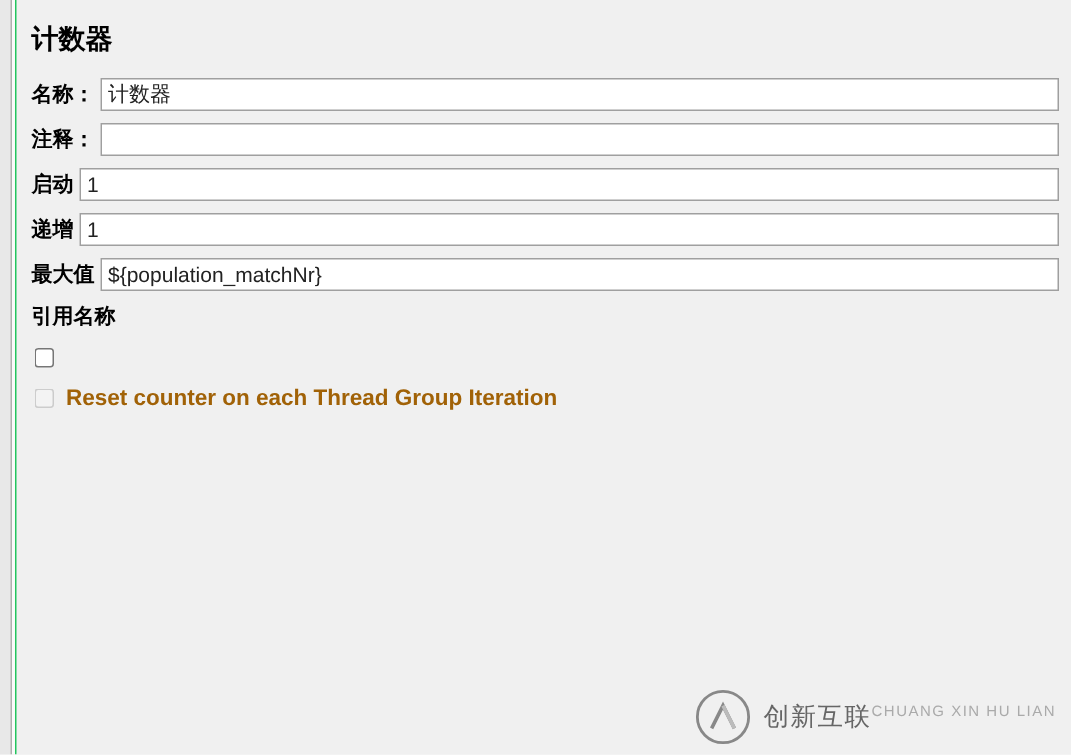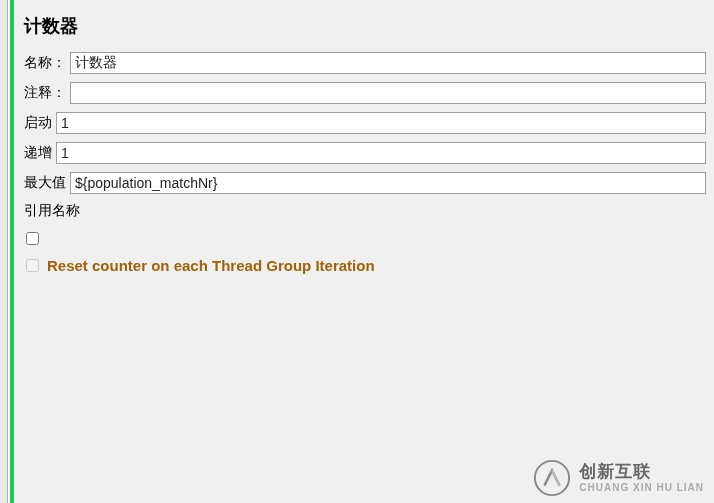--- a/index.html
+++ b/index.html
@@ -21,41 +21,41 @@
     background: #e8e8e8;
     border-right: 1px solid #b0b0b0;
   }
   .panel {
     position: absolute;
     left: 10px;
     top: 0;
     right: 0;
     bottom: 0;
     background: #f0f0f0;
-    border-left: 4px solid #22c55e;
+    border-left: 1px solid #22c55e;
   }
   .title {
     font-size: 18px;
     font-weight: bold;
     padding: 14px 10px 10px 10px;
     color: #000;
   }
   .row {
     display: flex;
     align-items: center;
     padding: 4px 8px 4px 10px;
     gap: 4px;
   }
   .row label {
     color: #000;
     font-size: 14px;
     white-space: nowrap;
   }
   .row label.bold {
-    font-weight: normal;
+    font-weight: bold;
   }
   .row input[type="text"] {
     flex: 1;
     height: 22px;
     padding: 2px 4px;
     border: 1px solid #9f9f9f;
     background: #ffffff;
     font-size: 14px;
     color: #222;
     font-family: inherit;
@@ -90,23 +90,22 @@
     gap: 8px;
   }
   .logo-mark {
     position: relative;
     width: 38px;
     height: 38px;
   }
   .logo-mark svg { width: 38px; height: 38px; }
   .logo-text {
     display: flex;
-    flex-direction: column;
+    flex-direction: row;
     line-height: 1.1;
-    font-weight: bold;
   }
   .logo-text .cn {
     font-size: 17px;
     color: #666;
     letter-spacing: 1px;
   }
   .logo-text .en {
     font-size: 10px;
     color: #aaa;
     letter-spacing: 1px;

